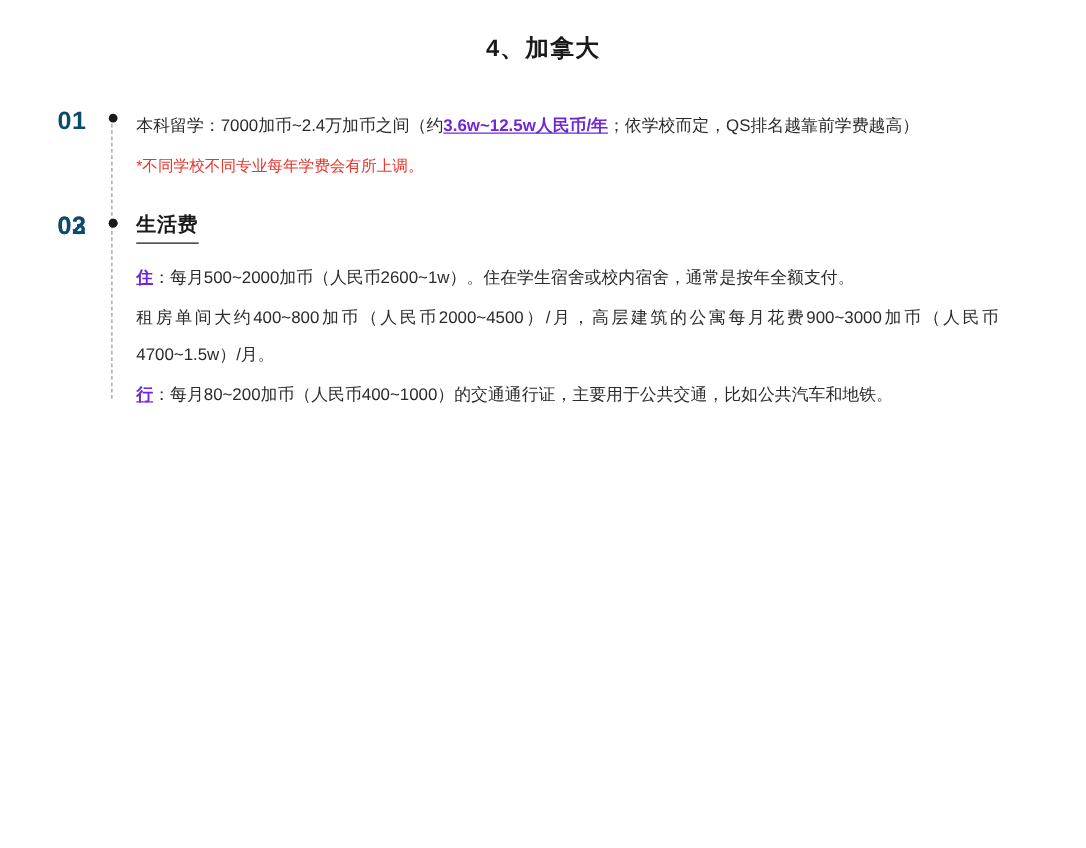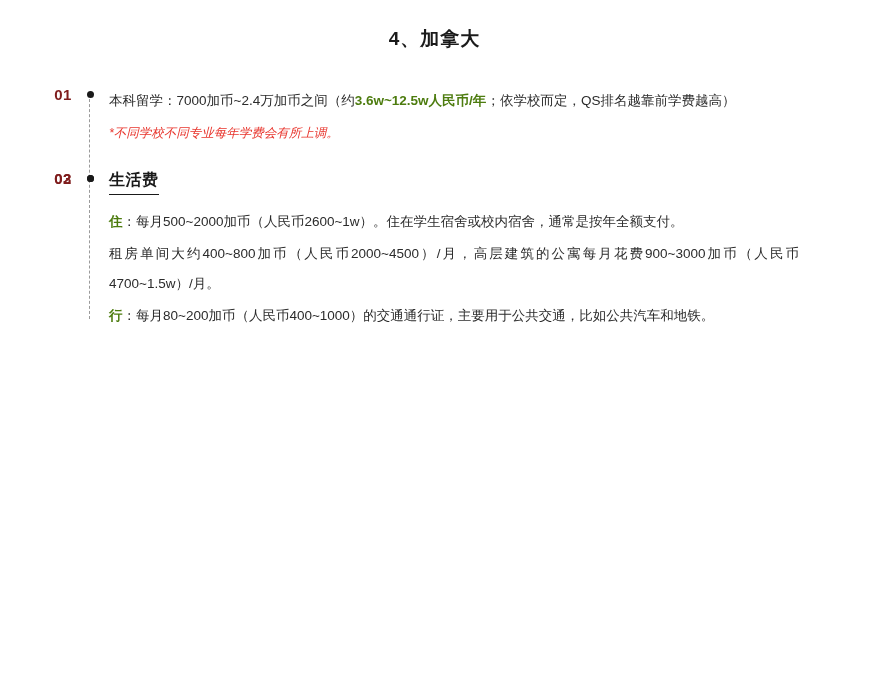--- a/index.html
+++ b/index.html
@@ -44,24 +44,24 @@
   .section {
     position: relative;
     padding-left: 63px;   
     margin-bottom: 2px;
   }
   .sec-num {
     position: absolute;
     left: 0px;
     top: 0px;
     width: 34px;
-    text-align: center;
-    font-size: 15px;
+    text-align: left;
+    font-size: 20px;
     font-weight: bold;
-    color: #7f1d1d;
+    color: #0c4a6e;
     letter-spacing: 0.5px;
   }
   .dot {
     position: absolute;
     left: 41px;
     top: 5px;
     width: 7px;
     height: 7px;
     background: #1a1a1a;
     border-radius: 50%;
@@ -82,25 +82,25 @@
   .para {
     font-size: 13.5px;
     line-height: 30px;
     color: #2b2b2b;
     margin: 0 0 2px 0;
     text-align: justify;
   }
   .para.note {
     color: #e8352d;
     font-size: 12.5px;
-    font-style: italic;
   }
   .b {
     font-weight: bold;
-    color: #4d7c0f;
+    color: #6d28d9;
+    text-decoration: underline;
   }
   .s1 { margin-top: -4px; }
   .s2 { margin-top: 22px; }
   .s3 { margin-top: 22px; }
 </style>
 </head>
 <body>
 
 <div class="page">
 

